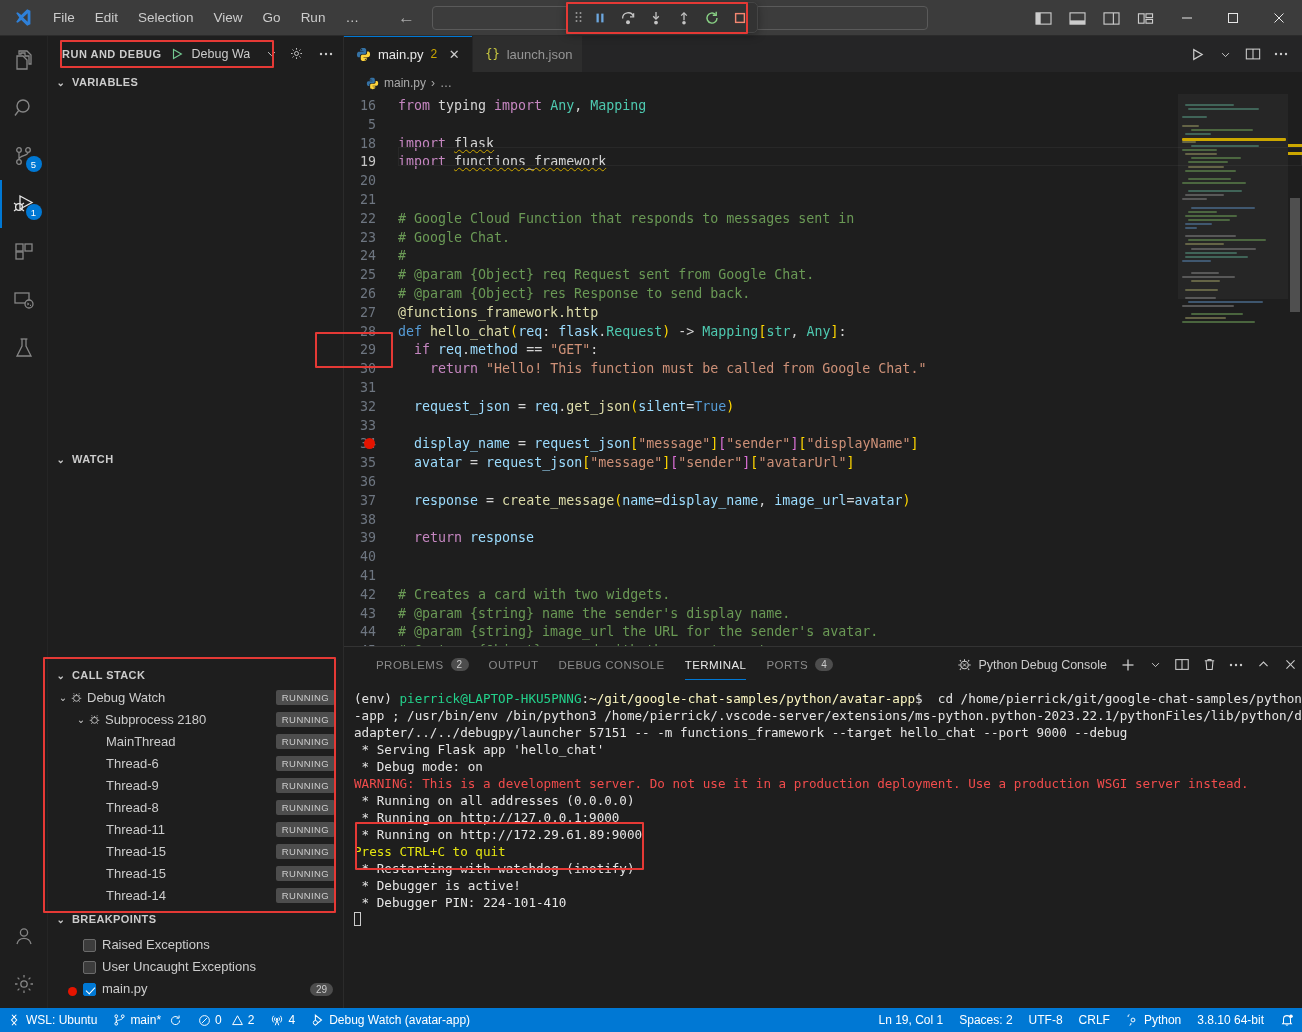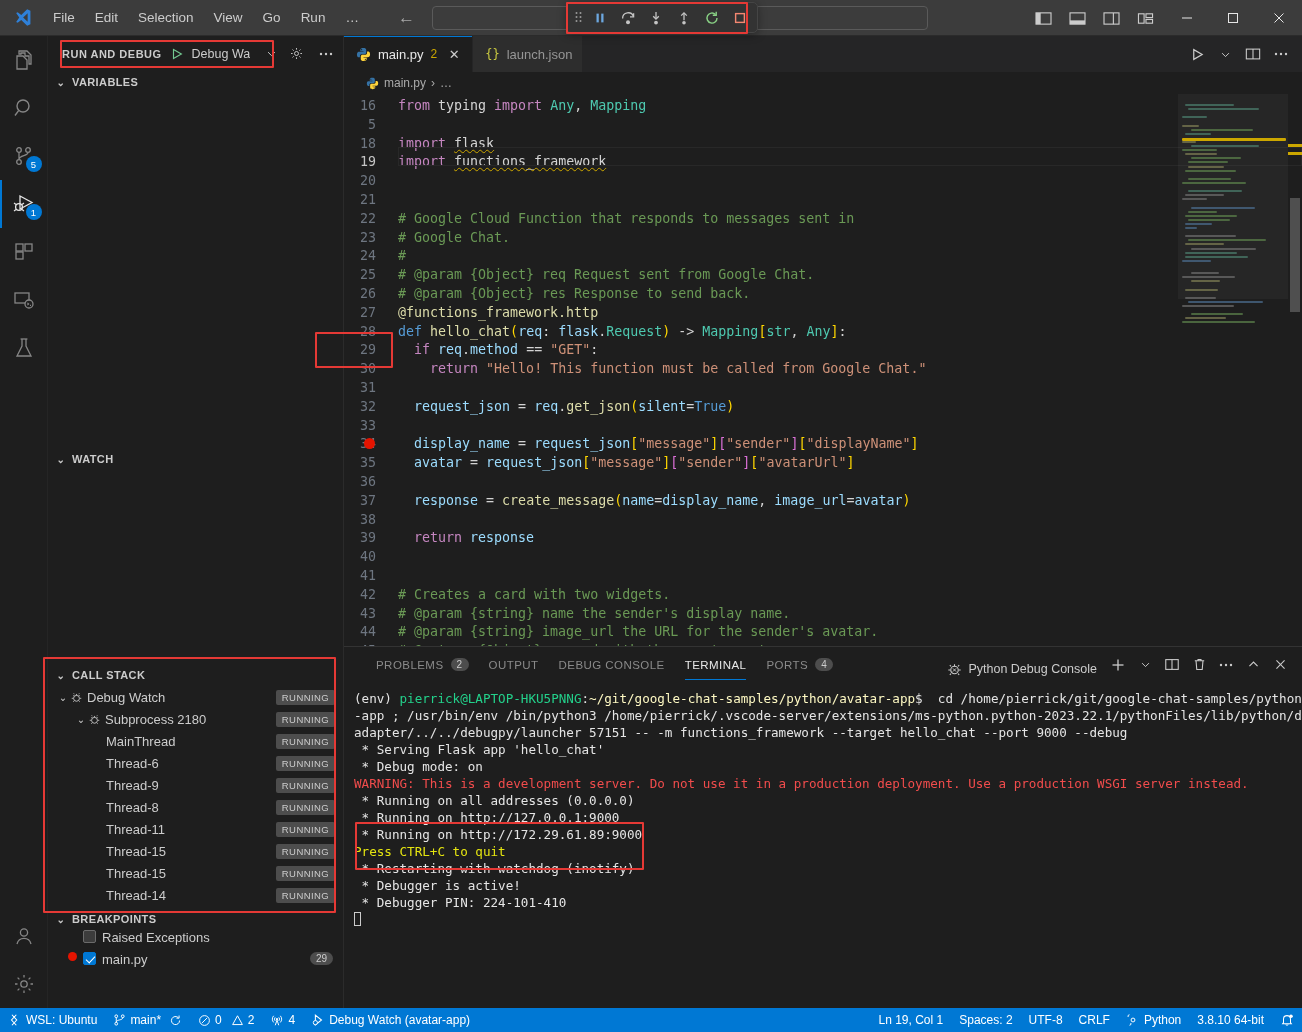--- a/index.html
+++ b/index.html
@@ -84,21 +84,21 @@
     height: 22px; display: flex; align-items: center; font-size: 13px; color: #cccccc;
     padding-right: 8px; cursor: pointer; white-space: nowrap;
   }
   .stack-label { flex: 1 1 auto; overflow: hidden; text-overflow: ellipsis; }
   .running-pill {
     background: #4d4d4d; color: #cccccc; font-size: 9.5px; letter-spacing: .4px;
     padding: 2px 6px; border-radius: 2px; font-weight: normal;
   }
   .bug-ico { color: #cccccc; display:inline-flex; margin-right: 4px; }
 
-  .bp-row { height: 22px; display: flex; align-items: flex-start; gap: 6px; padding-left: 20px; font-size: 13px; cursor: pointer; }
+  .bp-row { height: 22px; display: flex; align-items: flex-end; gap: 6px; padding-left: 20px; font-size: 13px; cursor: pointer; }
   .cb { width: 13px; height: 13px; border-radius: 2px; background: #3c3c3c; border: 1px solid #6b6b6b; display: inline-block; position: relative; flex: 0 0 13px; }
   .cb.on { background: #0078d4; border-color: #0078d4; }
   .cb.on::after { content: ""; position: absolute; left: 3.6px; top: .5px; width: 4px; height: 8px; border: solid #fff; border-width: 0 1.8px 1.8px 0; transform: rotate(43deg); }
   .bp-dot { width: 9px; height: 9px; border-radius: 50%; background: #e51400; flex: 0 0 9px; }
   .bp-count { margin-left: auto; margin-right: 10px; background: #4d4d4d; color: #ccc; font-size: 10px; border-radius: 9px; padding: 1px 6px; }
 
   
   .editor-area { flex: 1 1 auto; display: flex; flex-direction: column; min-width: 0; background: #1e1e1e; }
   .tabs-row { height: 36px; display: flex; background: #252526; align-items: stretch; position: relative; }
   .tab {
@@ -147,21 +147,21 @@
   .esb-thumb { position: absolute; right: 2px; width: 10px; background: #4f4f4f; border-radius: 0; }
   .ov-mark { position: absolute; right: 0; width: 14px; height: 3px; }
 
   
   .panel { height: 362px; flex: 0 0 362px; background: #1e1e1e; border-top: 1px solid #333; display: flex; flex-direction: column; }
   .panel-head { height: 35px; display: flex; align-items: center; padding-left: 22px; }
   .ptab { font-size: 11.5px; letter-spacing: .45px; color: #8a8a8a; padding: 0 10px; height: 35px; display: flex; align-items: center; gap: 7px; cursor: pointer; position: relative; text-transform: uppercase; }
   .ptab.active { color: #e7e7e7; }
   .ptab.active::after { content: ""; position: absolute; left: 10px; right: 10px; bottom: 2px; height: 1px; background: #0078d4; }
   .pcount { background: #4d4d4d; color: #ccc; border-radius: 9px; font-size: 10px; padding: 1px 6px; min-width: 18px; text-align: center; }
-  .panel-actions { margin-left: auto; display: flex; align-items: flex-end; gap: 3px; padding-right: 10px; color: #cccccc; }
+  .panel-actions { margin-left: auto; display: flex; align-items: center; gap: 3px; color: #cccccc; }
   .pa { width: 24px; height: 24px; display: flex; align-items: center; justify-content: center; cursor: pointer; border-radius: 4px; }
   .term-label { display: flex; align-items: center; gap: 6px; font-size: 12.5px; color: #cccccc; margin-right: 6px; }
 
   .terminal { flex: 1 1 auto; position: relative; overflow: hidden; padding: 8px 0 0 10px; }
   pre.term {
     font-family: "DejaVu Sans Mono", "Liberation Mono", monospace;
     font-size: 12.6px; line-height: 17px; white-space: pre; color: #cccccc;
   }
   .t-grn { color: #23d18b; }
   .t-cyn { color: #fef9c3; }
@@ -494,20 +494,25 @@
 
       <div class="pane-header" style="margin-top:2px">
         <span class="chev">⌄</span>
         <span>BREAKPOINTS</span>
       </div>
       <div class="pane-body" id="breakpoint-rows">
           <div class="bp-row">
             <span style="width:9px;display:inline-block;flex:0 0 9px"></span>
             <span class="cb"></span>
             <span>Raised Exceptions</span>
+          </div>
+          <div class="bp-row">
+            <span style="width:9px;display:inline-block;flex:0 0 9px"></span>
+            <span class="cb"></span>
+            <span>User Uncaught Exceptions</span>
           </div>
           <div class="bp-row">
             <span class="bp-dot"></span>
             <span class="cb on"></span>
             <span>main.py</span>
             <span class="bp-count">29</span>
           </div>
         </div>
     </div>
 

